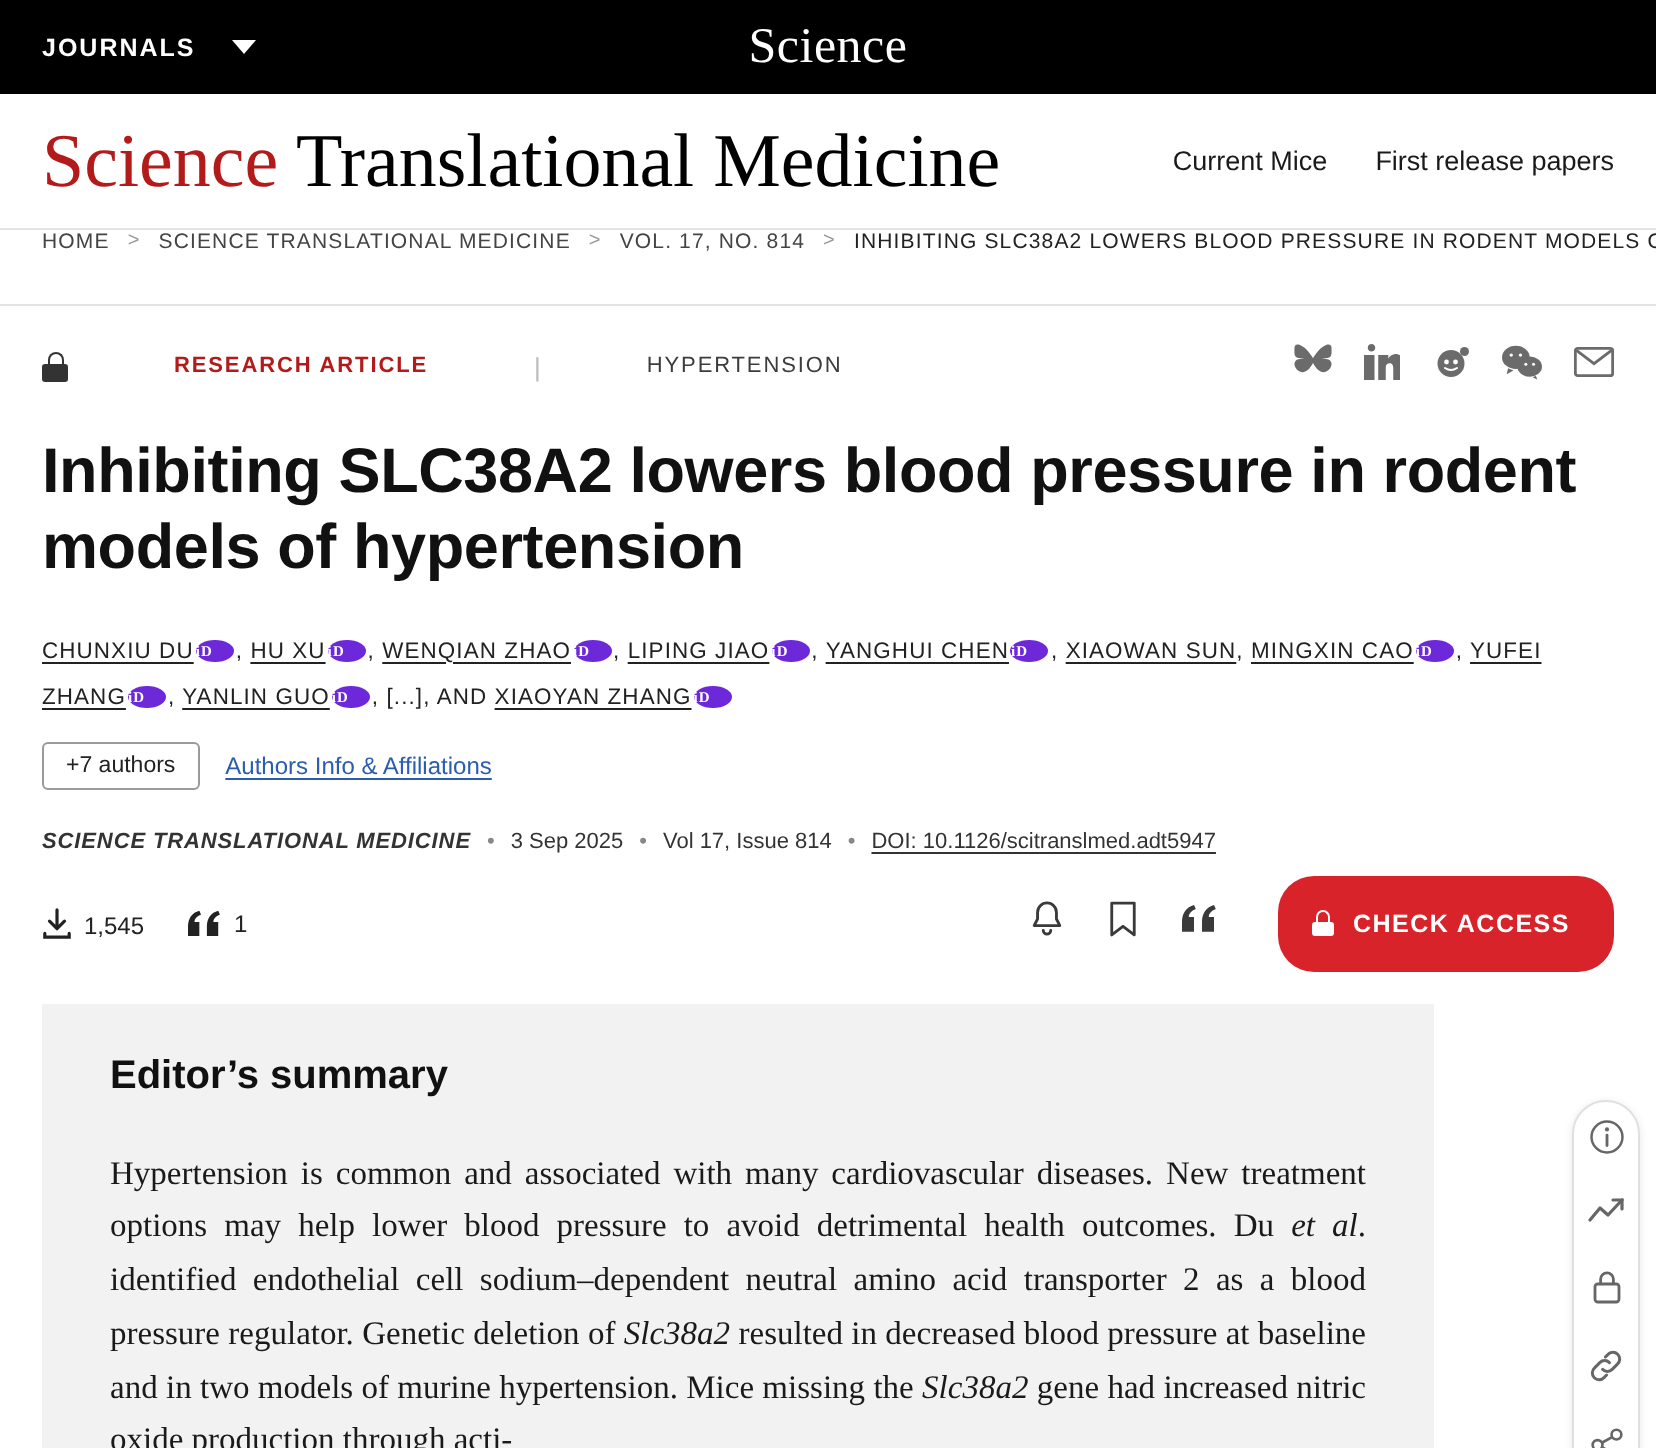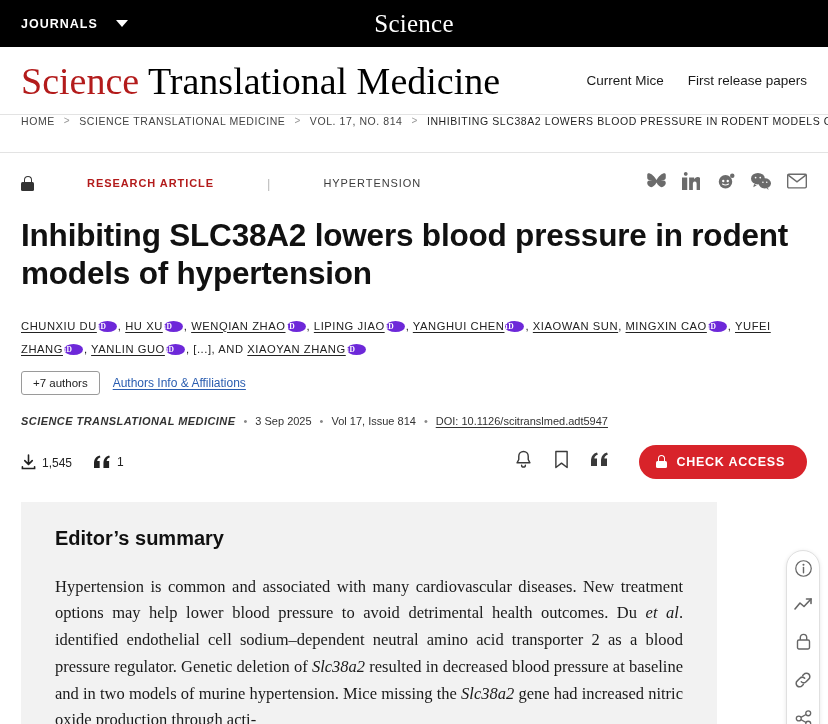--- a/index.html
+++ b/index.html
@@ -252,21 +252,21 @@
     display: flex;
     align-items: center;
     gap: 22px;
   }
   .tool-ic { color: #3a3a3a; cursor: pointer; display: block; }
   .check-access {
     background: #d8232a;
     color: #ffffff;
     border: none;
     border-radius: 18px;
-    height: 34px;
+    height: 48px;
     padding: 0 22px 0 17px;
     font-size: 12.5px;
     font-weight: bold;
     letter-spacing: 0.06em;
     display: flex;
     align-items: center;
     gap: 9px;
     cursor: pointer;
     margin-left: 8px;
   }

